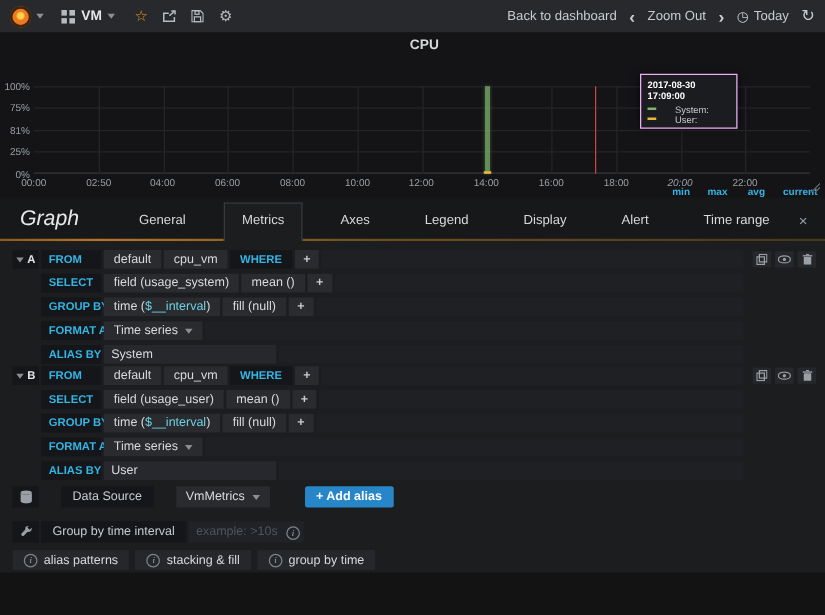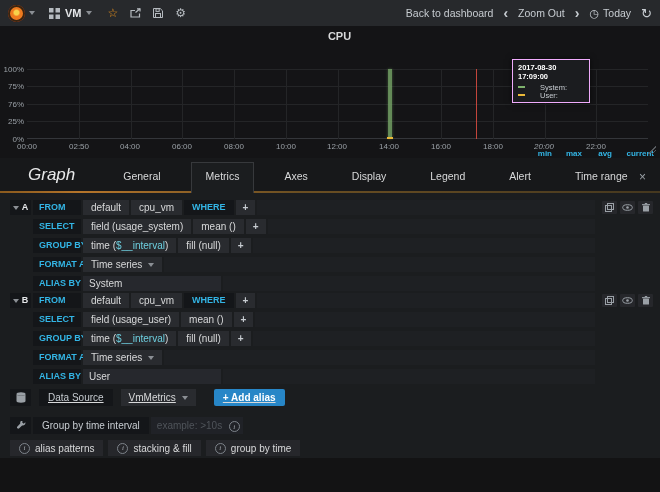--- a/index.html
+++ b/index.html
@@ -47,21 +47,21 @@
   .lname{display:flex;align-items:center;gap:4px;color:#c7ccd1;font-size:8.5px;}
   .lrow.alt{background:#1f2022;}
   .resize{position:absolute;right:4px;bottom:4px;width:8px;height:8px;
           background:linear-gradient(135deg,transparent 0 50%,#565a5e 50% 58%,transparent 58% 72%,#565a5e 72% 80%,transparent 80%);}
 
   
   .ed-header{position:absolute;top:158px;left:0;right:0;height:33px;background:#17181a;
              display:flex;align-items:flex-end;}
   .ed-header:after{content:"";position:absolute;left:0;right:0;bottom:-2px;height:2px;
              background:linear-gradient(90deg,#8a5a1e 0%,#b5752a 12%,#6b4f22 45%,#45381f 100%);}
-  .ed-title{font-size:17px;font-style:italic;color:#e8e9ea;margin:0 34px 6px 28px;}
+  .ed-title{font-size:17px;font-style:italic;color:#e8e9ea;margin:0 34px 6px 16px;}
   .tabs{display:flex;align-items:flex-end;gap:16px;}
   .tab{padding:0 14px 9px 14px;font-size:10.5px;color:#d8d9da;cursor:pointer;}
   .tab.active{background:#1b1d1f;border:1px solid #37393c;border-bottom:none;
               padding:7px 14px 11px 14px;margin-bottom:-2px;position:relative;z-index:2;}
   .close-x{position:absolute;right:14px;top:12px;color:#9aa0a6;font-size:12px;cursor:pointer;}
 
   .ed-body{position:absolute;top:193px;left:0;right:0;height:265px;background:#1b1d1f;}
 
   .qblock{position:absolute;left:10px;width:585px;display:flex;flex-direction:column;gap:4px;}
   .qrow{display:flex;gap:2px;height:15px;}
@@ -75,21 +75,21 @@
   .plus{background:#292b2f;color:#c7ccd1;padding:0 7px;font-weight:bold;cursor:pointer;}
   .filler{flex:1;background:#1e2023;}
   .tvar{color:#6ed0e0;}
   .sel{background:#292b2f;padding:0 8px;display:flex;align-items:center;gap:6px;cursor:pointer;}
   .alias-input{width:126px;height:15px;border:none;background:#26282d;color:#d8d9da;
                font-size:10px;padding:0 6px;font-family:"Liberation Sans",sans-serif;outline:none;}
   .qicons{position:absolute;display:flex;gap:3px;right:7px;}
   .qicon{width:15px;height:13px;background:#26272b;border-radius:1px;display:flex;
          align-items:center;justify-content:center;cursor:pointer;}
 
-  .dsrow{position:absolute;left:10px;top:196px;display:flex;gap:8px;height:17px;align-items:flex-start;text-decoration:underline;}
+  .dsrow{position:absolute;left:10px;top:196px;display:flex;gap:18px;height:17px;align-items:flex-start;}
   .dsrow .cell{height:17px;line-height:17px;}
   .icon-cell{width:21px;background:#141619;display:flex;align-items:center;justify-content:center;height:17px;}
   .ds-label{background:#141619;color:#c7ccd1;padding:0 9px;font-size:10px;}
   .btn-add{margin-left:10px;height:17px;line-height:17px;background:#2786c7;color:#fff;
            padding:0 9px;border-radius:2px;font-size:10px;font-weight:bold;cursor:pointer;}
 
   .optrow{position:absolute;left:10px;top:224px;display:flex;gap:2px;height:17px;}
   .optrow .cell{height:17px;line-height:17px;}
   .opt-label{background:#141619;color:#c7ccd1;padding:0 9px;font-size:10px;}
   .opt-input-wrap{position:relative;}
@@ -159,21 +159,21 @@
       </span>
       <span style="font-family:'DejaVu Sans',sans-serif;font-size:13px;">↻</span>
     </div>
   </div>
 
   <div class="panel">
     <div class="panel-title">CPU</div>
 
     <span class="ylab" style="top:39px;">100%</span>
     <span class="ylab" style="top:56px;">75%</span>
-    <span class="ylab" style="top:74px;">76%</span>
+    <span class="ylab" style="top:74px;">81%</span>
     <span class="ylab" style="top:91px;">25%</span>
     <span class="ylab" style="top:109px;">0%</span>
 
     <div class="plot">
       <div class="hline" style="top:0;"></div>
       <div class="hline" style="top:17px;"></div>
       <div class="hline" style="top:35px;"></div>
       <div class="hline" style="top:52px;"></div>
       <div class="baseline"></div>
       <div class="vline" style="left:52px;"></div>
@@ -248,22 +248,22 @@
     </div>
     <div class="resize"></div>
   </div>
 
   <div class="ed-header">
     <div class="ed-title">Graph</div>
     <div class="tabs">
       <span class="tab">General</span>
       <span class="tab active">Metrics</span>
       <span class="tab">Axes</span>
+      <span class="tab">Legend</span>
       <span class="tab">Display</span>
-      <span class="tab">Legend</span>
       <span class="tab">Alert</span>
       <span class="tab">Time range</span>
     </div>
     <span class="close-x">×</span>
   </div>
 
   <div class="ed-body">
 
     <div class="qblock" style="top:7px;">
       <div class="qrow">

